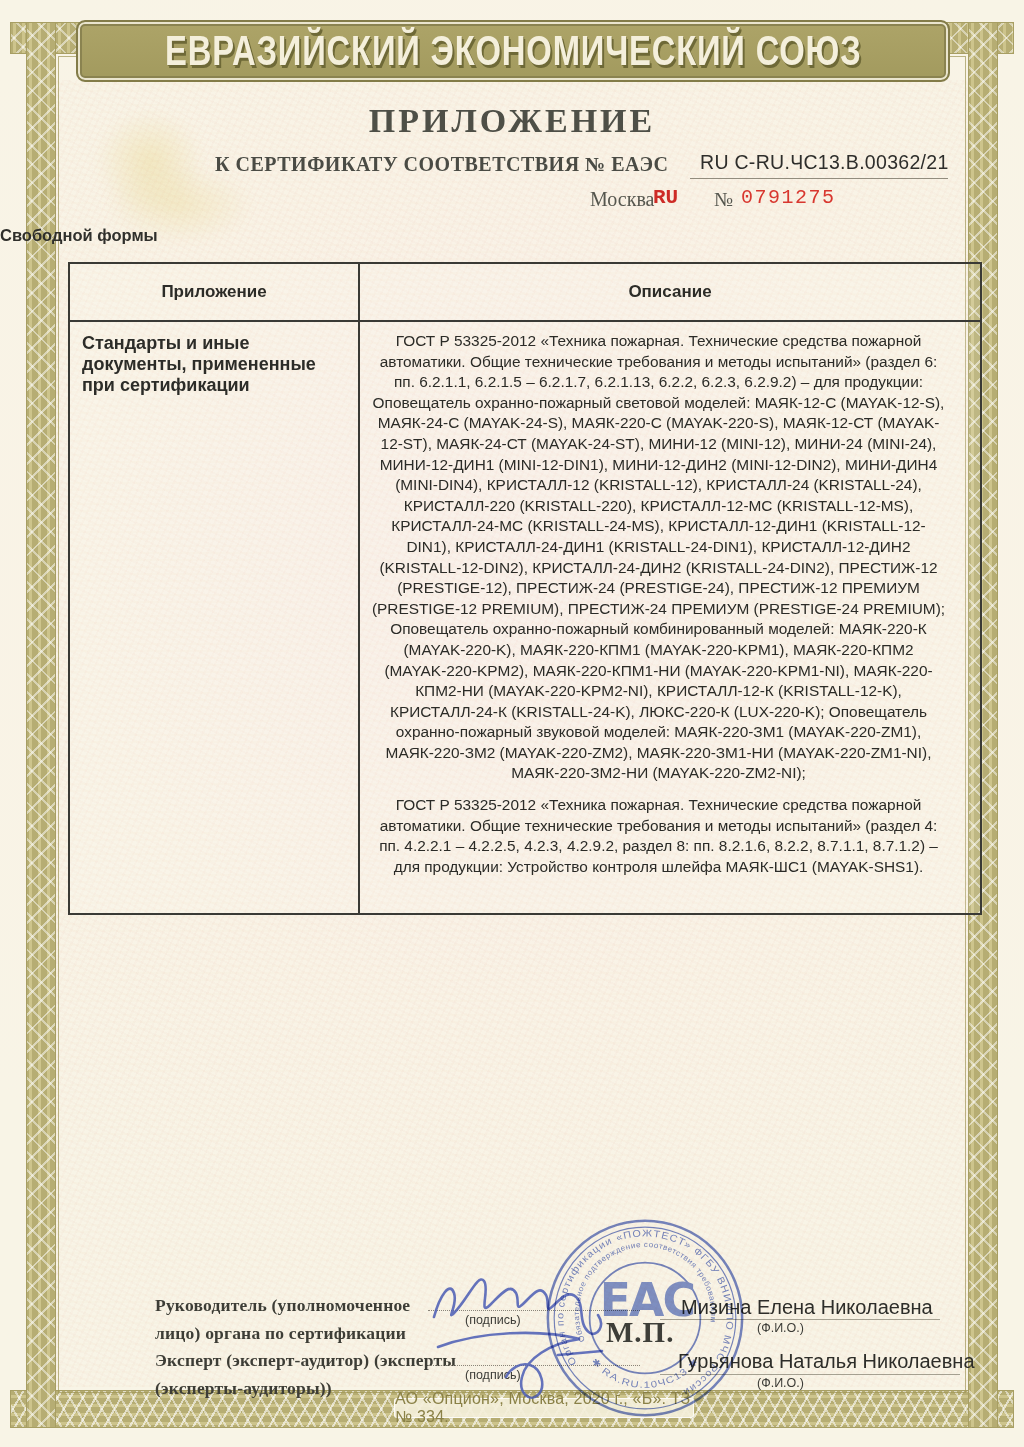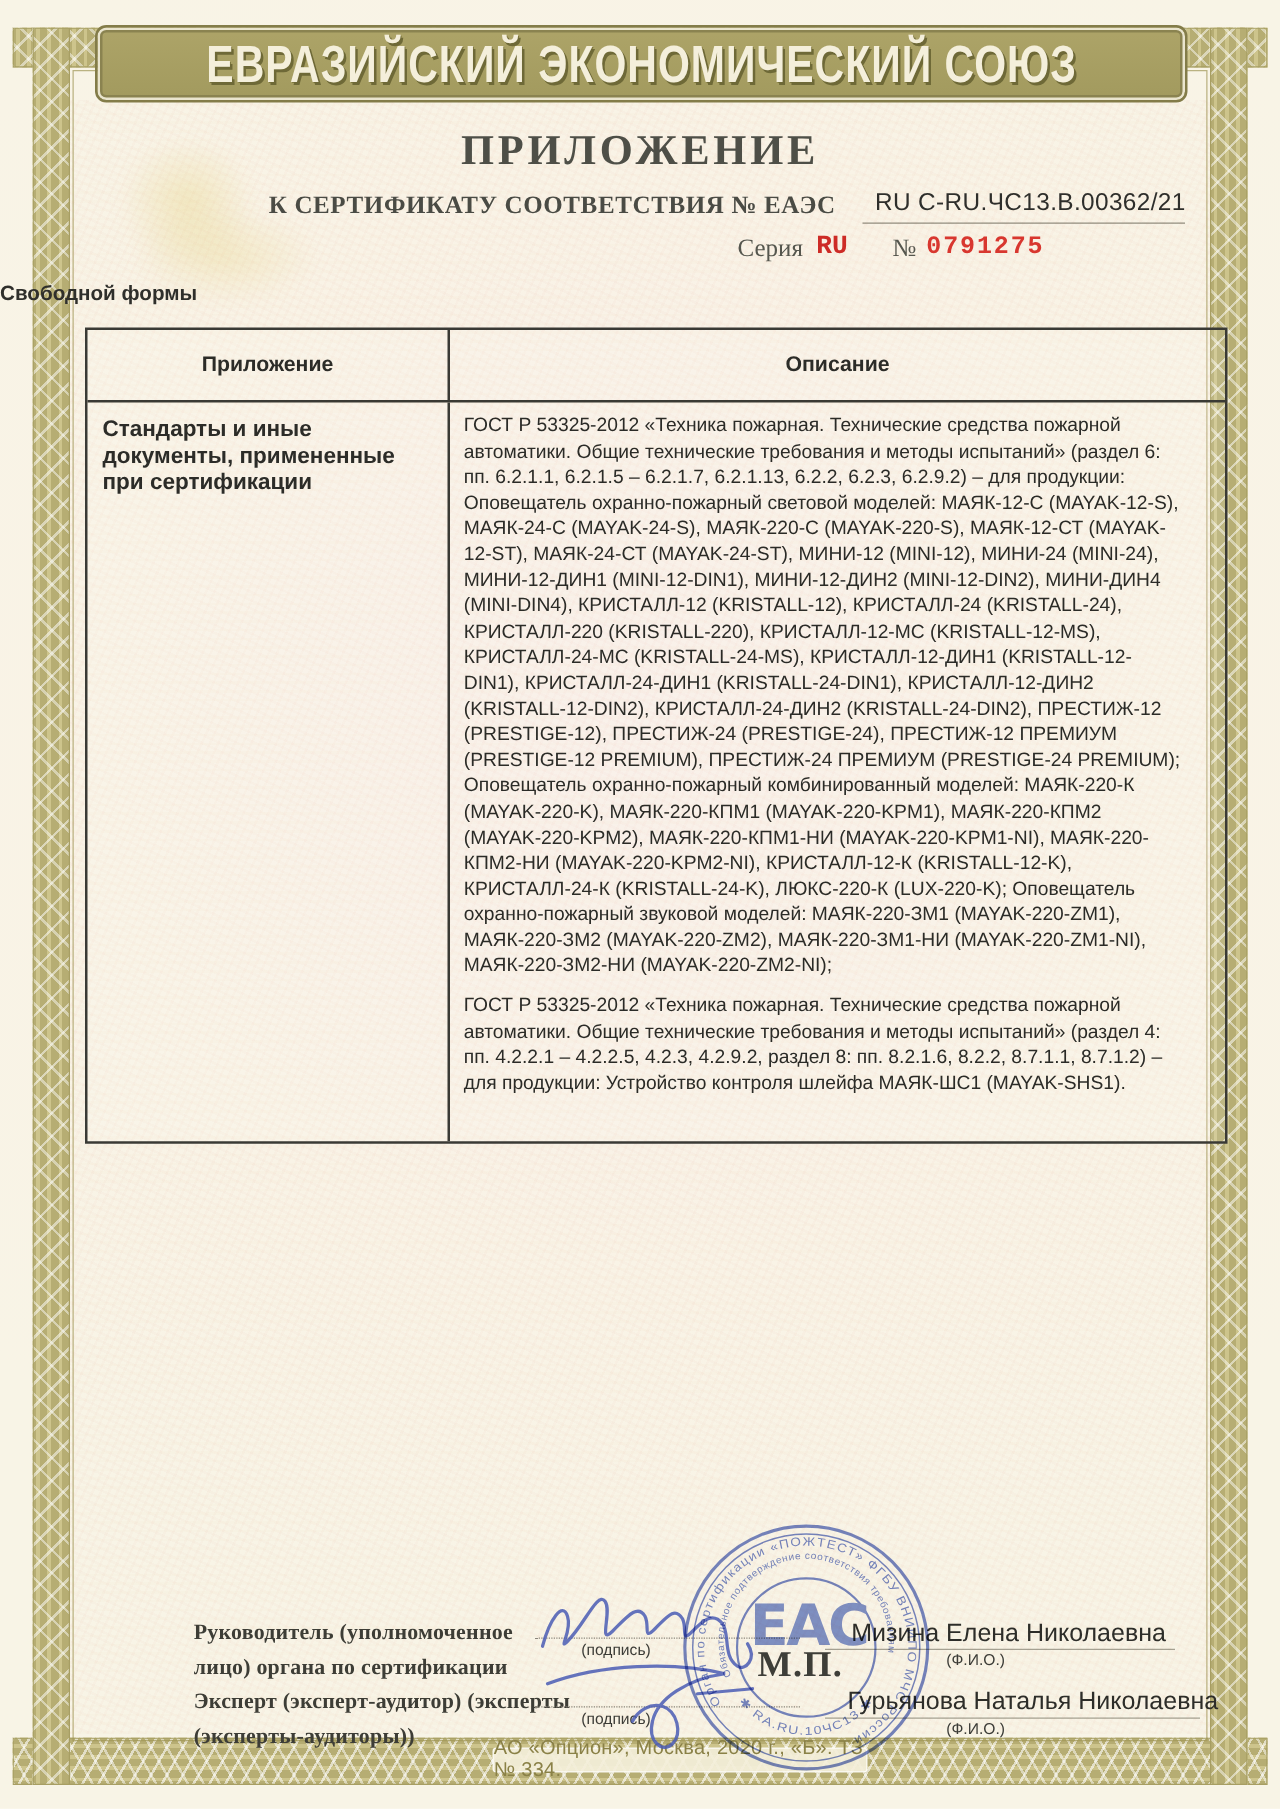--- a/index.html
+++ b/index.html
@@ -59,38 +59,38 @@
     letter-spacing:.3px;white-space:nowrap;}
   .cert-underline{position:absolute;left:690px;top:178px;width:258px;height:0;
     border-bottom:1.5px solid rgba(120,115,100,.8);}
   .series-label{position:absolute;left:590px;top:188px;
     font-family:"Liberation Serif",serif;font-size:20px;color:#55564e;}
   .series-value{position:absolute;left:653px;top:186px;
     font-family:Liberation Mono, monospace;font-weight:700;font-size:21px;color:#cd2b26;}
   .number-sign{position:absolute;left:714px;top:188px;
     font-family:"Liberation Serif",serif;font-size:20px;color:#55564e;}
   .number-value{position:absolute;left:741px;top:186px;
-    font-family:"Liberation Mono",monospace;font-weight:700;font-size:20px;
+    font-family:"Liberation Mono",monospace;font-weight:400;font-size:20px;
     letter-spacing:1.5px;color:#d8372f;}
   .form-note{position:absolute;left:0;top:226px;width:100%;text-align:left;
     font-weight:700;font-size:16.5px;color:#2f2f2b;}
   
   .annex-table{position:absolute;left:68px;top:262px;width:914px;height:653px;
     border:2px solid #3a3a35;box-sizing:border-box;display:flex;flex-direction:column;
     background:rgba(255,252,246,.12);}
   .t-head{display:flex;height:56px;border-bottom:2px solid #3a3a35;flex:none;}
   .t-body{display:flex;flex:1;}
   .col-annex{width:290px;flex:none;border-right:2px solid #3a3a35;box-sizing:border-box;}
   .col-desc{flex:1;}
   .th{display:flex;align-items:center;justify-content:center;
     font-weight:700;font-size:17px;color:#2c2c28;}
   .cell-annex{padding:11px 12px 0 12px;font-weight:700;font-size:18px;
     line-height:21px;color:#2c2c28;}
   .cell-desc{padding:9px 18px 0 11px;font-size:15.4px;line-height:20.6px;color:#2b2b27;}
-  .cell-desc p{margin:0 16px 11px 0;}
+  .cell-desc p{margin:0 16px 11px 0;text-align:center;}
   
   .sig-label{position:absolute;font-family:"Liberation Serif",serif;font-weight:700;
     font-size:17.5px;line-height:28px;color:#3d3d36;letter-spacing:.2px;}
   .sig-label-head{left:155px;top:1291px;width:300px;}
   .sig-label-expert{left:155px;top:1346px;width:305px;}
   .sig-line{position:absolute;height:0;border-bottom:1.2px dotted #8a857a;}
   .sig-line1{left:428px;top:1310px;width:212px;}
   .sig-line2{left:428px;top:1365px;width:212px;}
   .sig-caption{position:absolute;font-size:12.5px;color:#3c3c37;}
   .cap-sign1{left:465px;top:1313px;}
@@ -132,21 +132,21 @@
   <div class="blob blob2"></div>
 
   <div class="banner">
     <div class="banner-text">ЕВРАЗИЙСКИЙ ЭКОНОМИЧЕСКИЙ СОЮЗ</div>
   </div>
 
   <div class="doc-title">ПРИЛОЖЕНИЕ</div>
   <div class="cert-line-label">К СЕРТИФИКАТУ СООТВЕТСТВИЯ № ЕАЭС</div>
   <div class="cert-number">RU C-RU.ЧС13.В.00362/21</div>
   <div class="cert-underline"></div>
-  <div class="series-label">Серия</div>
+  <div class="series-label">Москва</div>
   <div class="series-value">RU</div>
   <div class="number-sign">№</div>
   <div class="number-value">0791275</div>
   <div class="form-note">Свободной формы</div>
 
   <div class="annex-table">
     <div class="t-head">
       <div class="col-annex th">Приложение</div>
       <div class="col-desc th">Описание</div>
     </div>

